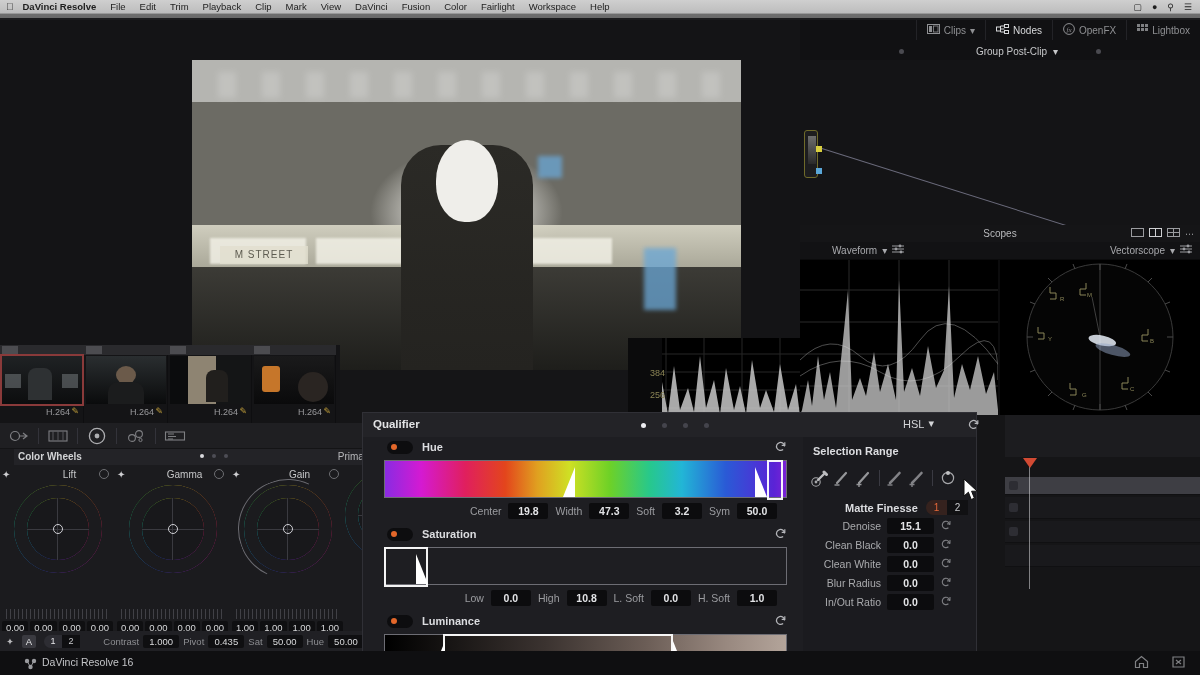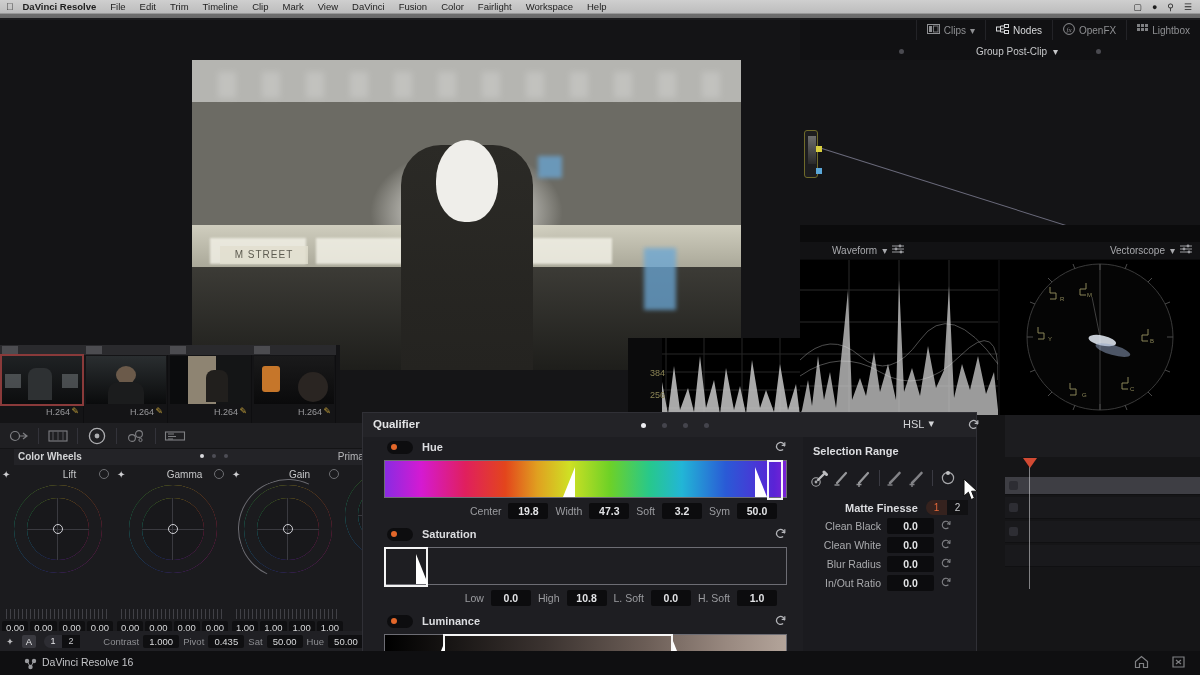--- a/index.html
+++ b/index.html
@@ -327,21 +327,21 @@
 </style>
 </head>
 <body>
 
 <div id="macbar" class="abs">
   <span class="apple"></span>
   <span class="appname">DaVinci Resolve</span>
   <span class="mi">File</span>
   <span class="mi">Edit</span>
   <span class="mi">Trim</span>
-  <span class="mi">Timeline</span>
+  <span class="mi">Playback</span>
   <span class="mi">Clip</span>
   <span class="mi">Mark</span>
   <span class="mi">View</span>
   <span class="mi">DaVinci</span>
   <span class="mi">Fusion</span>
   <span class="mi">Color</span>
   <span class="mi">Fairlight</span>
   <span class="mi">Workspace</span>
   <span class="mi">Help</span>
   <span class="right">
@@ -465,20 +465,37 @@
     <div class="nodebox" style="left:4px; top:70px;">
       <div class="thumb"></div>
     </div>
     <div class="port" style="left:16px; top:86px; background:#d8cf3f;"></div>
     <div class="port" style="left:16px; top:108px; background:#5aa7d8;"></div>
     <div class="wire" style="left:22px; top:88px; width:390px; transform:rotate(17.5deg);"></div>
   </div>
 </div>
 
 <div id="scopes" class="abs">
+  <div id="scopehdr">
+    <span>Scopes</span>
+    <span class="icons">
+      <span><svg width="13" height="9" viewBox="0 0 13 9">
+            <rect x=".5" y=".5" width="12" height="8" fill="none" stroke="#9b9ca0"></rect>
+          </svg></span>
+      <span><svg width="13" height="9" viewBox="0 0 13 9">
+            <rect x=".5" y=".5" width="12" height="8" fill="none" stroke="#cfd0d3"></rect>
+            <path d="M6.5.5v8" stroke="#cfd0d3"></path>
+          </svg></span>
+      <span><svg width="13" height="9" viewBox="0 0 13 9">
+            <rect x=".5" y=".5" width="12" height="8" fill="none" stroke="#9b9ca0"></rect>
+            <path d="M6.5.5v8M.5 4.5h12" stroke="#9b9ca0"></path>
+          </svg></span>
+      <span class="tiny">⋯</span>
+    </span>
+  </div>
   <div id="scopesub">
     <span class="left">
       <span>Waveform</span>
       <span>▾</span>
       <span>
         <svg width="12" height="10" viewBox="0 0 12 10">
             <path d="M0 2h12M0 5h12M0 8h12" stroke="#9b9ca0"></path>
             <circle cx="8" cy="2" r="1.4" fill="#9b9ca0"></circle>
             <circle cx="4" cy="5" r="1.4" fill="#9b9ca0"></circle>
             <circle cx="9" cy="8" r="1.4" fill="#9b9ca0"></circle>
@@ -940,20 +957,30 @@
 
     <div id="mfhdr">
       <span class="t">Matte Finesse</span>
       <span class="pg">
         <b class="on">1</b>
         <b>2</b>
       </span>
     </div>
 
     <div class="mfrow">
+      <span class="k">Denoise</span>
+      <span class="v">15.1</span>
+      <span class="r">
+        <svg width="12" height="12" viewBox="0 0 13 13">
+            <path d="M10.5 6.5a4 4 0 1 0-1.4 3" fill="none" stroke="#a6a7ab" stroke-width="1.2"></path>
+            <path d="M10.8 2.2v3.1H7.7" fill="none" stroke="#a6a7ab" stroke-width="1.2"></path>
+          </svg>
+      </span>
+    </div>
+    <div class="mfrow">
       <span class="k">Clean Black</span>
       <span class="v">0.0</span>
       <span class="r">
         <svg width="12" height="12" viewBox="0 0 13 13">
             <path d="M10.5 6.5a4 4 0 1 0-1.4 3" fill="none" stroke="#a6a7ab" stroke-width="1.2"></path>
             <path d="M10.8 2.2v3.1H7.7" fill="none" stroke="#a6a7ab" stroke-width="1.2"></path>
           </svg>
       </span>
     </div>
     <div class="mfrow">

